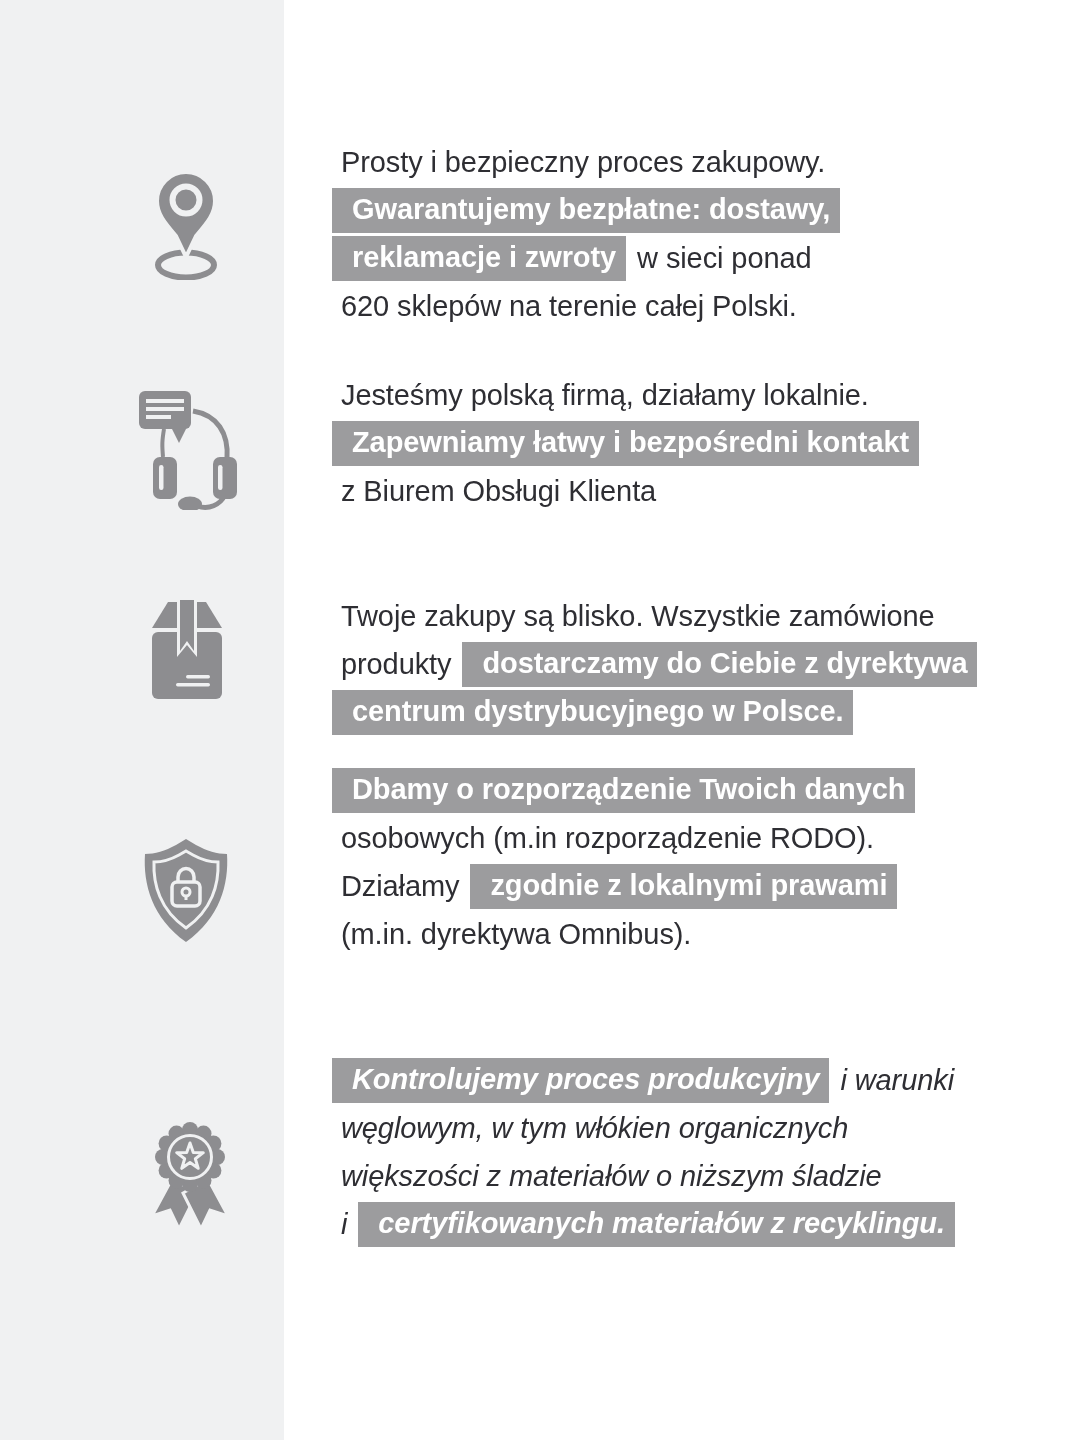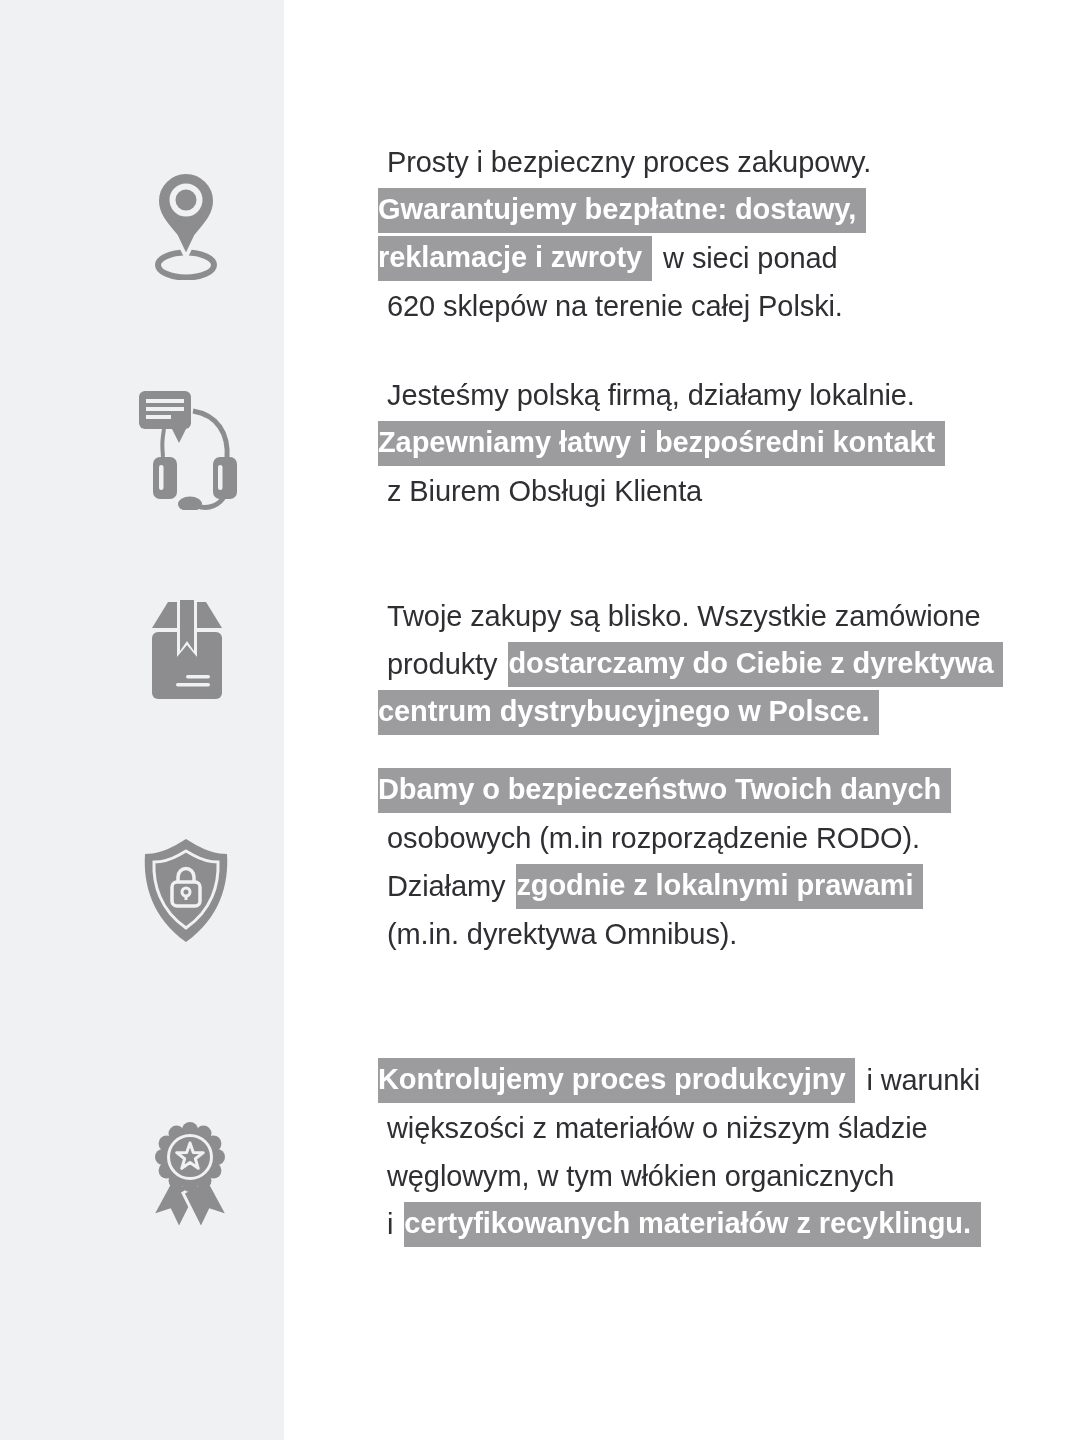--- a/index.html
+++ b/index.html
@@ -21,47 +21,47 @@
     color:var(--text-color);
   }
   .sidebar{
     position:absolute;left:0;top:0;
     width:284px;height:1440px;
     background:var(--sidebar-bg);
   }
   .icon-wrap{position:absolute;}
   .icon-wrap svg{display:block;}
   .block{
-    position:absolute;left:0;width:908px;margin-left:46px;
+    position:absolute;left:0;width:908px;
   }
   .lines{
     margin-left:332px;
     font-size:29px;
     letter-spacing:-0.1px;
   }
   .line{
     height:48px;
     display:flex;
     align-items:center;
     white-space:nowrap;
   }
   .line > span + span{margin-left:11px;}
   .plain.lead{margin-left:9px;}
   .hl{
     background:var(--hl-bg);
     color:var(--hl-text);
     font-weight:700;
-    padding:5px 10px 7px 0;
+    padding:5px 10px 7px 20px;
   }
   
   #sec0{top:138px;}
   #sec1{top:371px;}
   #sec2{top:592px;}
   #sec3{top:766px;}
-  #sec4{top:1056px;}
+  #sec4{top:1056px;font-style:italic;}
   
   #icon0{left:153px;top:170px;}
   #icon1{left:137px;top:385px;}
   #icon2{left:150px;top:595px;}
   #icon3{left:140px;top:836px;}
   #icon4{left:142px;top:1121px;}
 </style>
 </head>
 <body>
 
@@ -184,45 +184,45 @@
           <span class="hl">dostarczamy do Ciebie z dyrektywa</span>
         </div>
         <div class="line">
           <span class="hl">centrum dystrybucyjnego w Polsce.</span>
         </div>
       </div>
   </section>
   <section class="block" id="sec3">
     <div class="lines">
         <div class="line">
-          <span class="hl">Dbamy o bezpieczeństwo Twoich danych</span>
+          <span class="hl">Dbamy o rozporządzenie Twoich danych</span>
         </div>
         <div class="line">
           <span class="plain lead">osobowych (m.in rozporządzenie RODO).</span>
         </div>
         <div class="line">
           <span class="plain lead">Działamy</span>
           <span class="hl">zgodnie z lokalnymi prawami</span>
         </div>
         <div class="line">
           <span class="plain lead">(m.in. dyrektywa Omnibus).</span>
         </div>
       </div>
   </section>
   <section class="block" id="sec4">
     <div class="lines">
         <div class="line">
           <span class="hl">Kontrolujemy proces produkcyjny</span>
           <span class="plain">i warunki</span>
         </div>
         <div class="line">
+          <span class="plain lead">węglowym, w tym włókien organicznych</span>
+        </div>
+        <div class="line">
           <span class="plain lead">większości z materiałów o niższym śladzie</span>
-        </div>
-        <div class="line">
-          <span class="plain lead">węglowym, w tym włókien organicznych</span>
         </div>
         <div class="line">
           <span class="plain lead">i</span>
           <span class="hl">certyfikowanych materiałów z recyklingu.</span>
         </div>
       </div>
   </section>
 </div>
 
 </body></html>

